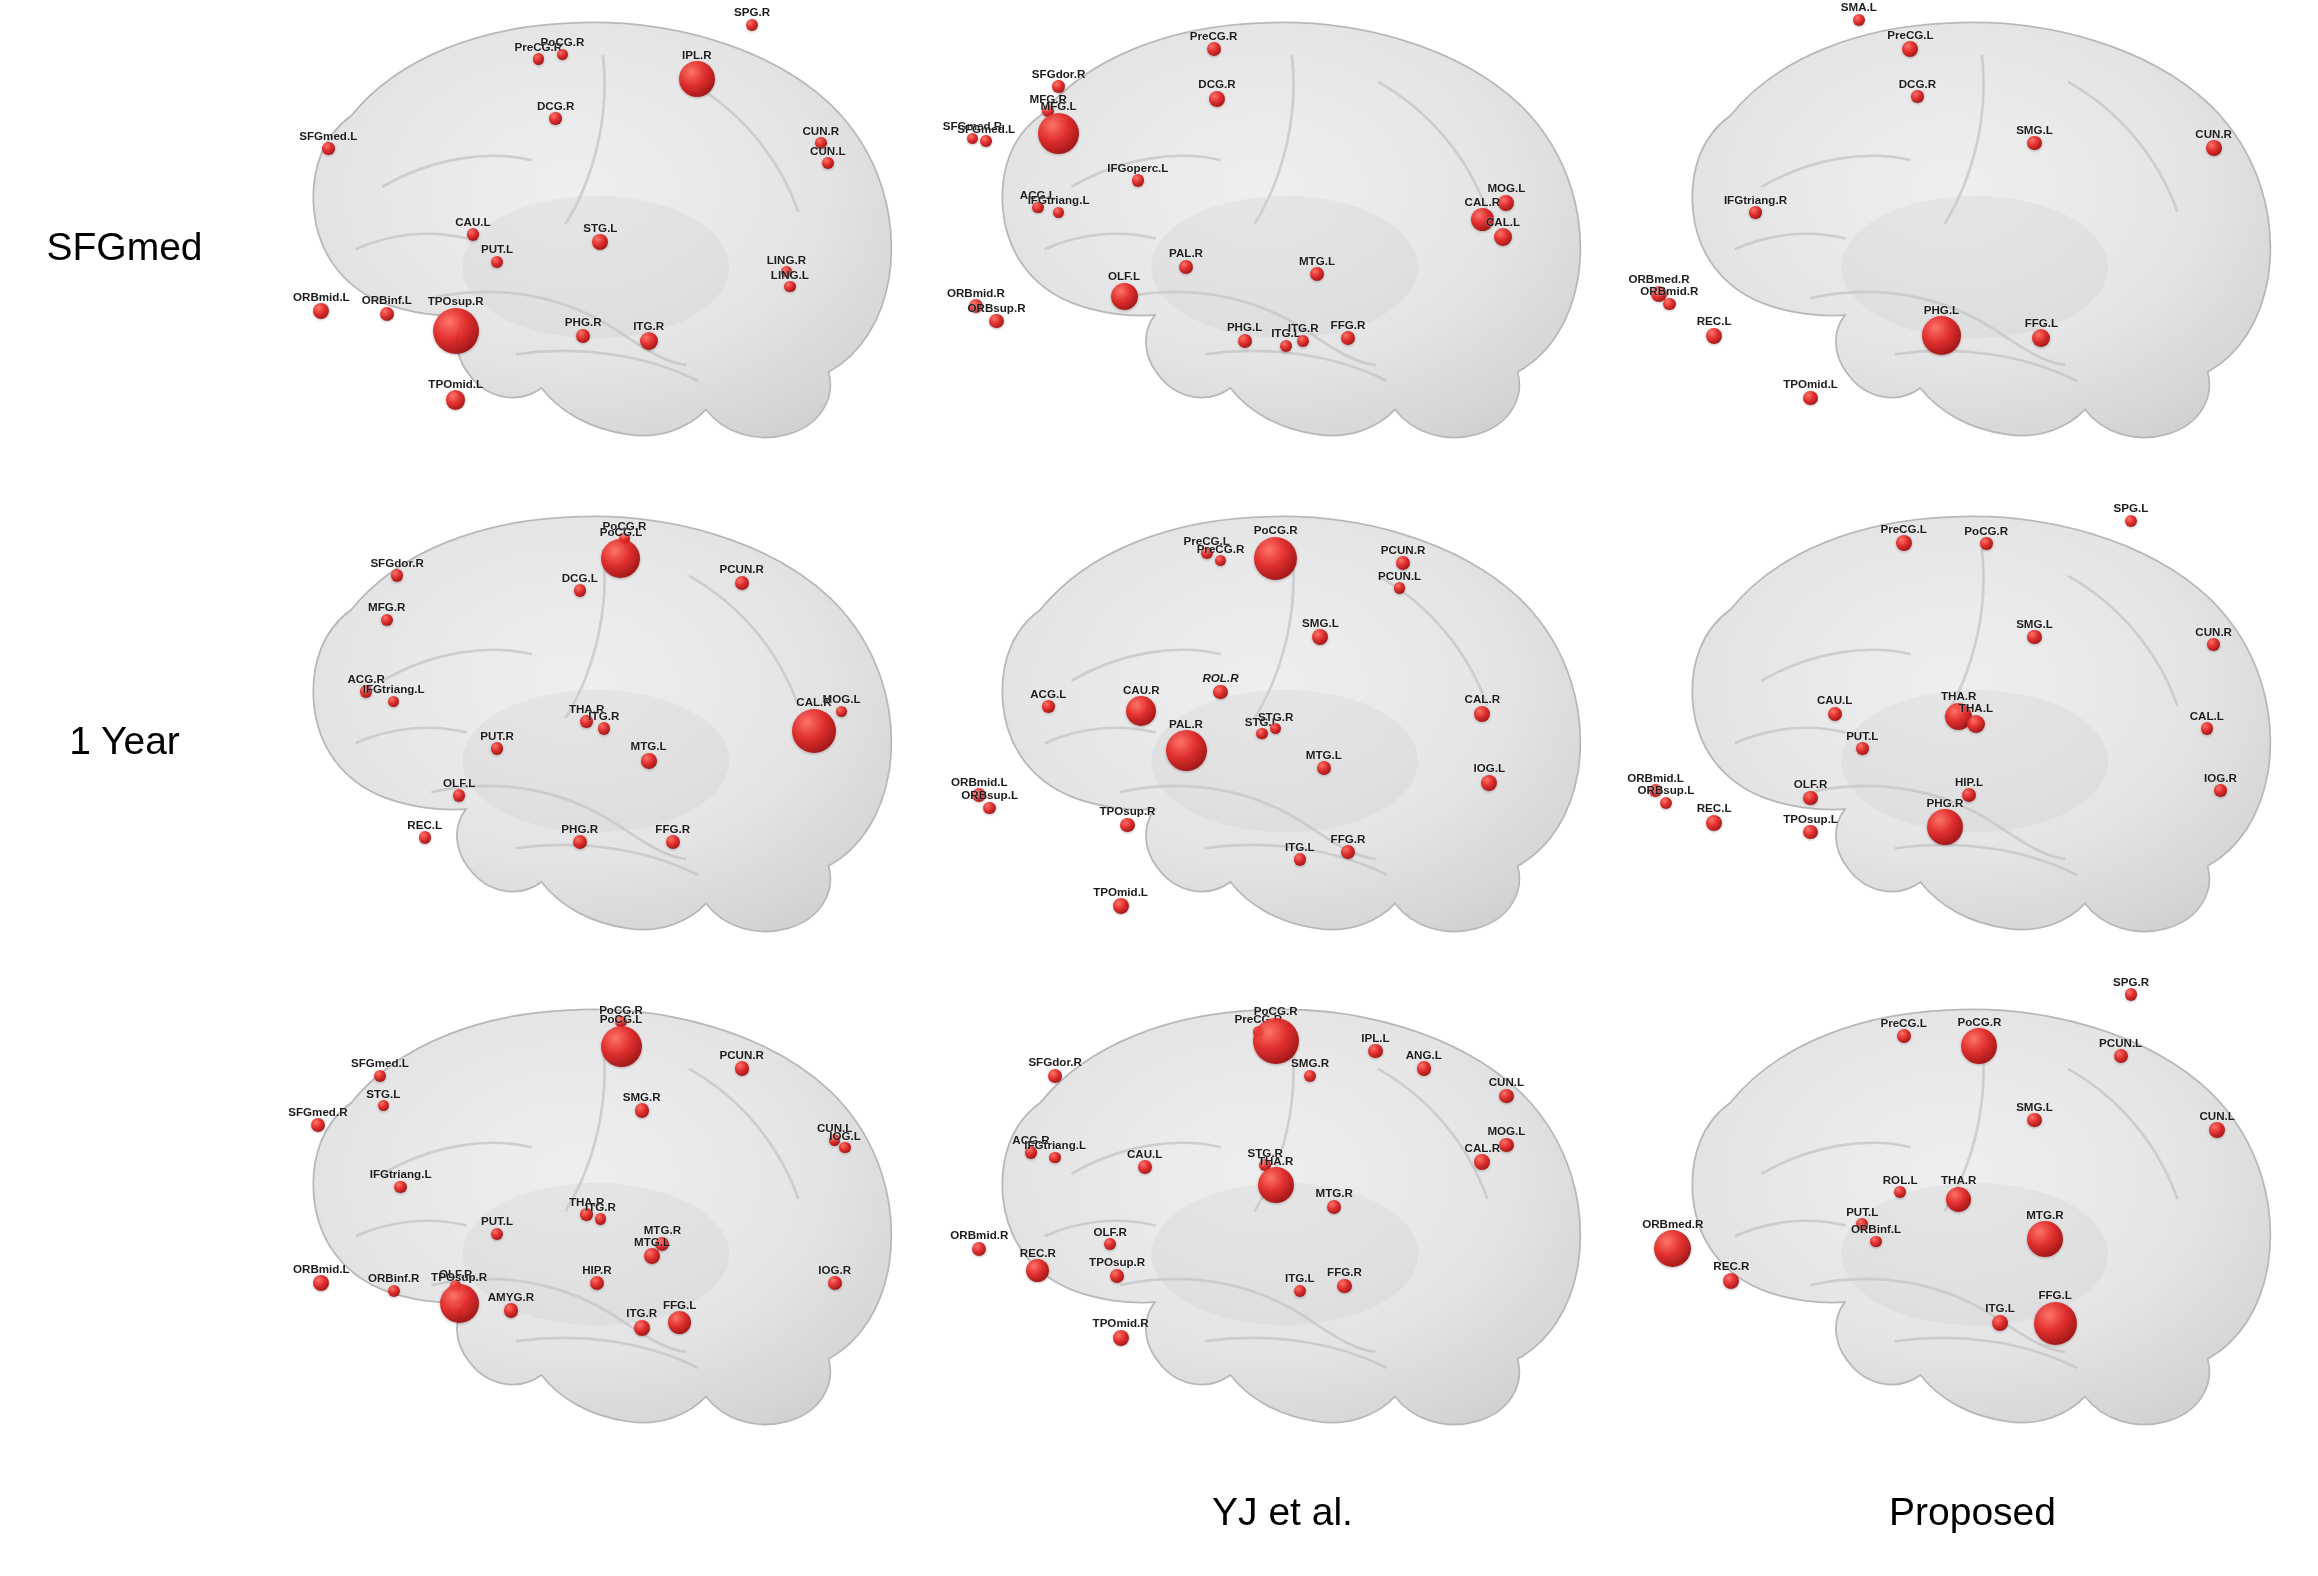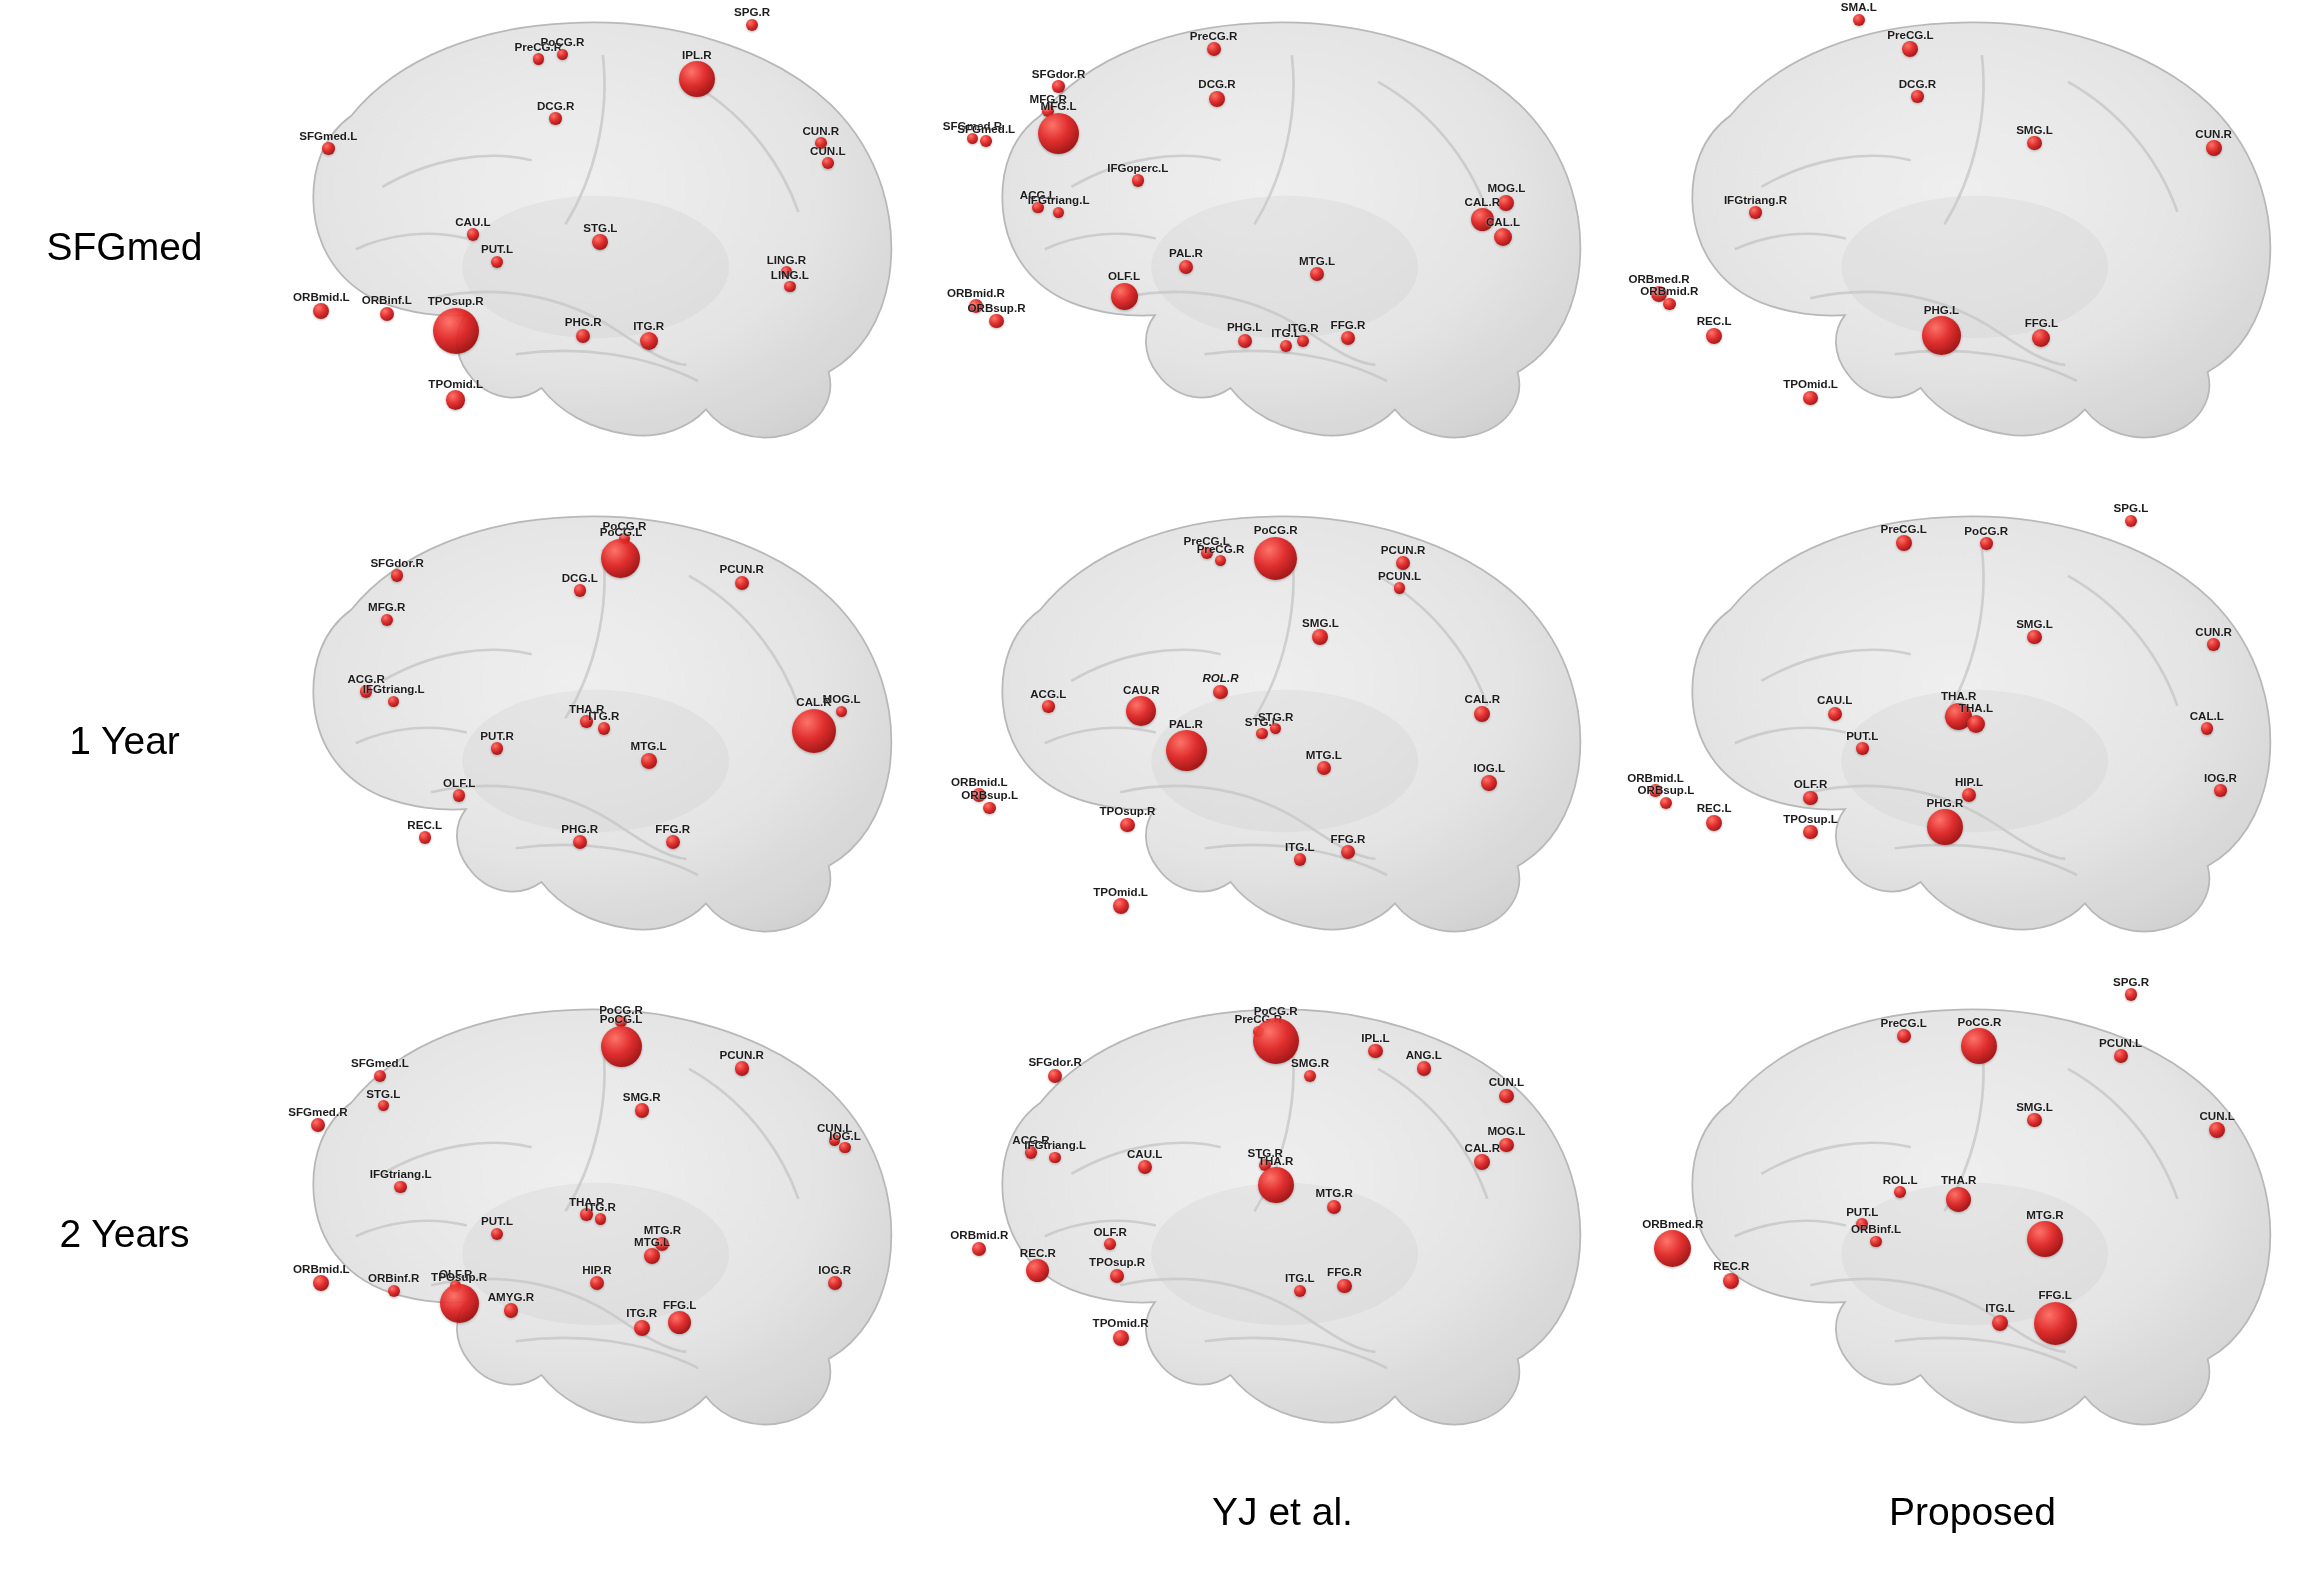--- a/index.html
+++ b/index.html
@@ -18,21 +18,20 @@
   .nlabel{position:absolute;left:0;transform:translateX(-50%);white-space:nowrap;line-height:1;
           font-size:11.6px;font-weight:bold;color:#1c1c1c;text-shadow:0 0 1.8px rgba(255,255,255,.7);}
 </style>
 </head>
 <body>
 
 <div class="figure">
 
   <div class="row-label" style="top:0px">SFGmed</div>
   <div class="row-label" style="top:494px">1 Year</div>
-  <div class="row-label" style="top:987px">2 Years</div>
 
   <div id="panel-grid">
       <div class="panel" style="left: 249px; top: 0px;">
 <svg viewBox="0 0 775 555" preserveAspectRatio="none">
   <defs>
     <radialGradient id="brainGrad" cx="45%" cy="40%" r="78%">
       <stop offset="0%" stop-color="#efefef"></stop>
       <stop offset="55%" stop-color="#e3e3e3"></stop>
       <stop offset="85%" stop-color="#d2d2d2"></stop>
       <stop offset="100%" stop-color="#c6c6c6"></stop>

